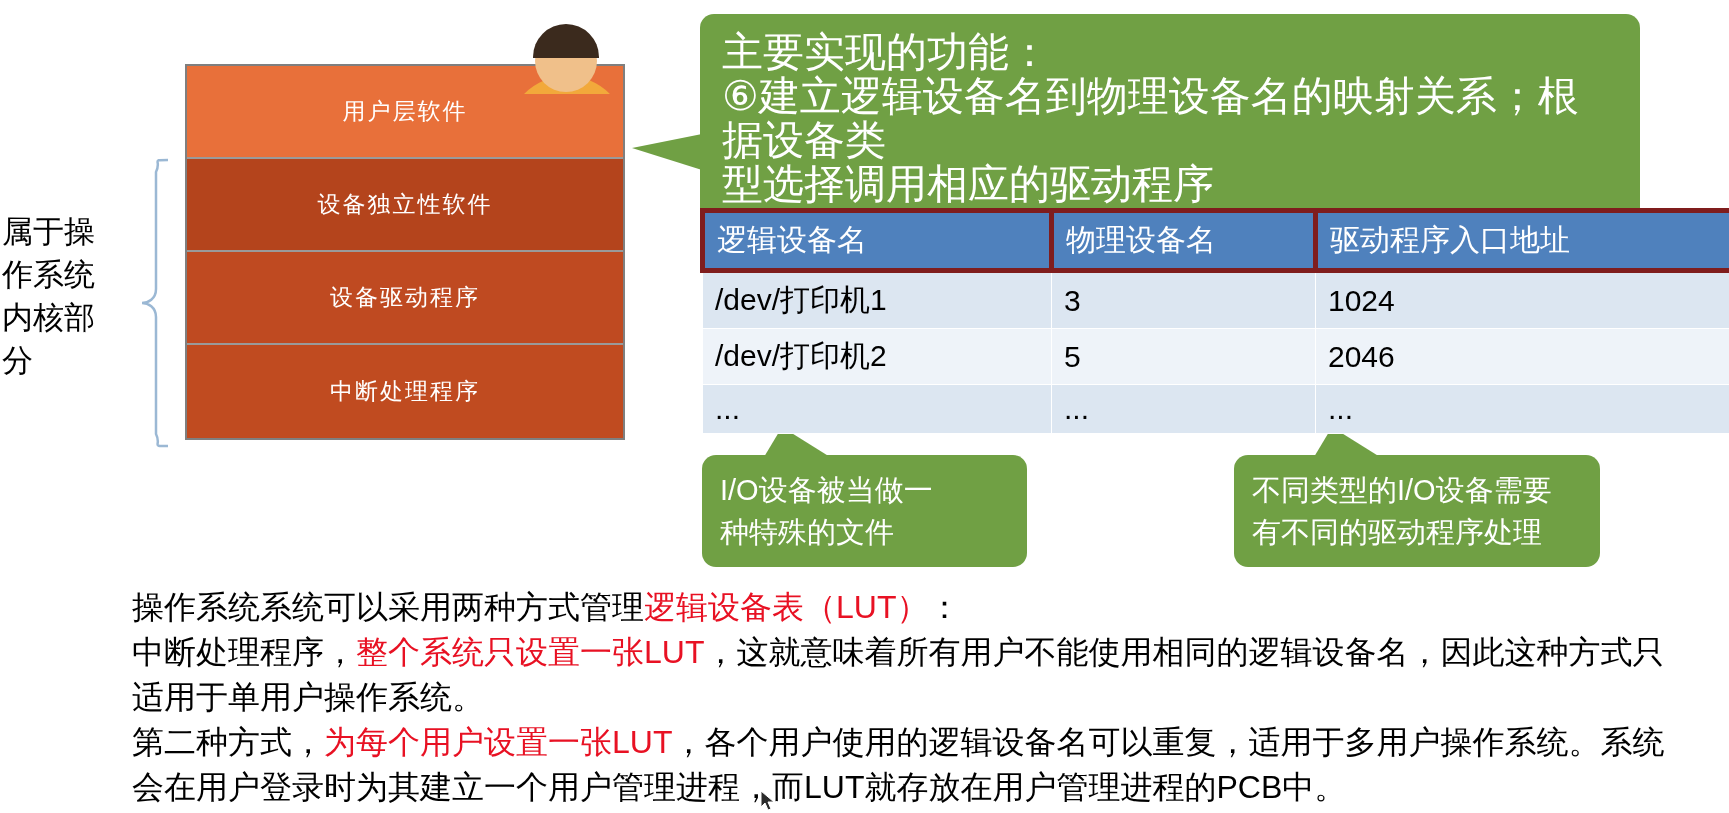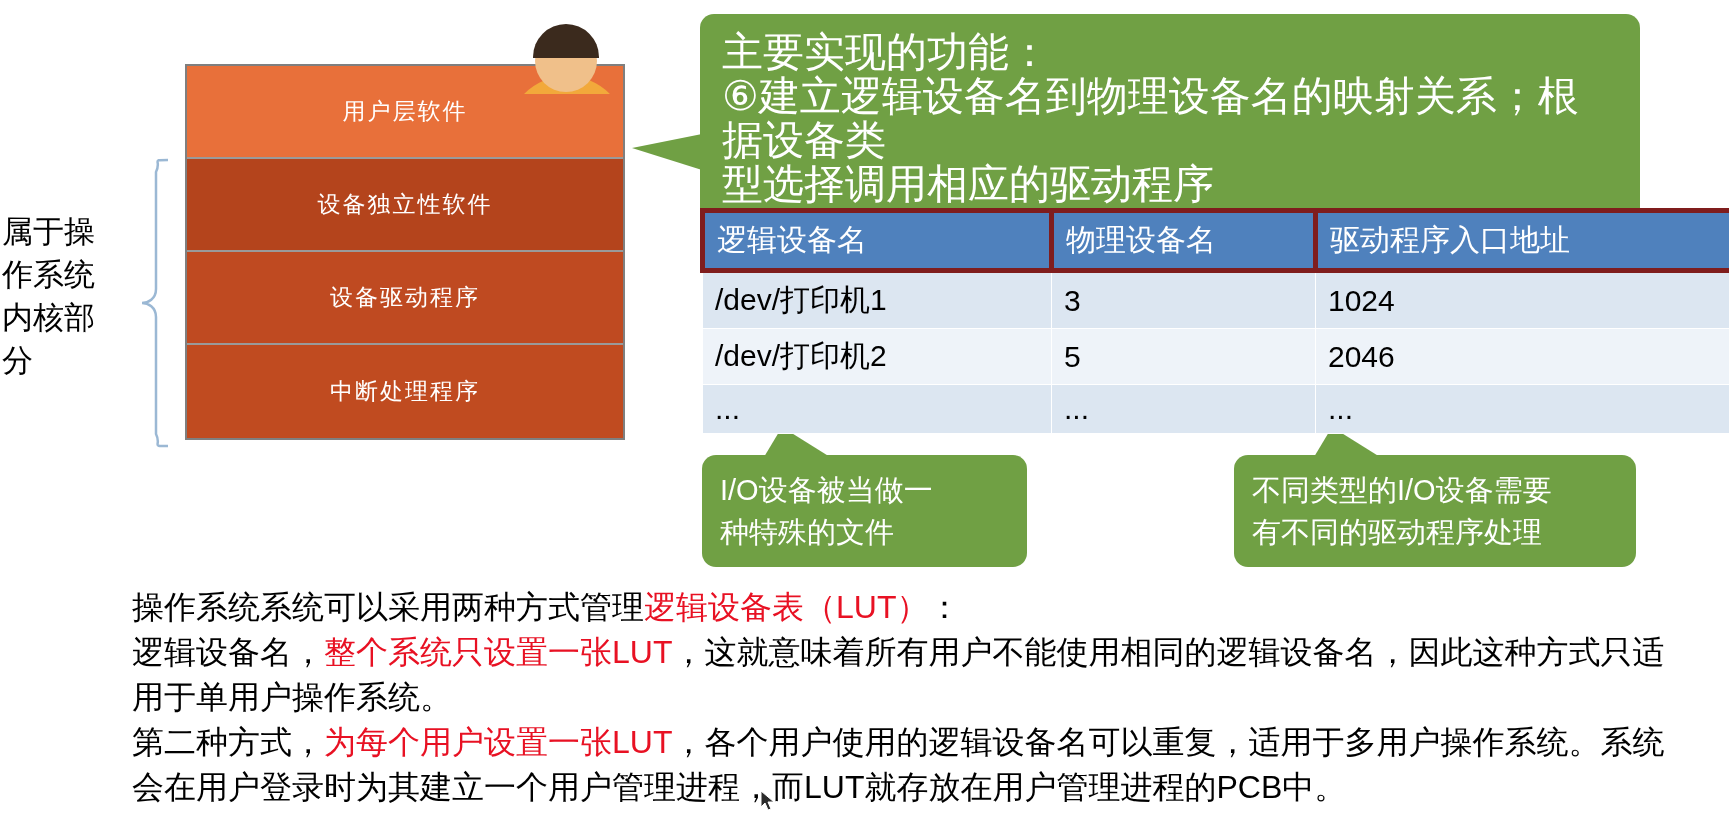--- a/index.html
+++ b/index.html
@@ -137,21 +137,21 @@
     left: 62px;
     top: -28px;
     width: 0; height: 0;
     border-left: 18px solid transparent;
     border-right: 48px solid transparent;
     border-bottom: 30px solid #70a044;
   }
   #callout-driver {
     left: 1234px;
     top: 455px;
-    width: 402px;
+    width: 366px;
     padding: 14px 18px;
     font-size: 29px;
     line-height: 42px;
   }
   #callout-driver .tail {
     position: absolute;
     left: 80px;
     top: -28px;
     width: 0; height: 0;
     border-left: 18px solid transparent;
@@ -281,19 +281,19 @@
     <tr class="r2">
       <td>...</td>
       <td>...</td>
       <td>...</td>
     </tr>
   </tbody>
 </table>
 
 <div id="body-text">
   <p><span>操作系统系统可以采用两种方式管理</span><span class="red">逻辑设备表（LUT）</span><span>：</span></p>
-  <p><span>逻辑设备名，</span><span class="red">整个系统只设置一张LUT</span><span>，这就意味着所有用户不能使用相同的逻辑设备名，因此这种方式只适用于单用户操作系统。</span></p>
+  <p><span>中断处理程序，</span><span class="red">整个系统只设置一张LUT</span><span>，这就意味着所有用户不能使用相同的逻辑设备名，因此这种方式只适用于单用户操作系统。</span></p>
   <p><span>第二种方式，</span><span class="red">为每个用户设置一张LUT</span><span>，各个用户使用的逻辑设备名可以重复，适用于多用户操作系统。系统会在用户登录时为其建立一个用户管理进程，而LUT就存放在用户管理进程的PCB中。</span></p>
 </div>
 
 <svg id="cursor" viewBox="0 0 16 22">
   <path d="M1 1 L1 17 L5 13 L8 20 L11 19 L8 12 L14 12 Z" fill="#2b2b2b" stroke="#ffffff" stroke-width="1"></path>
 </svg>
 
 </body></html>

